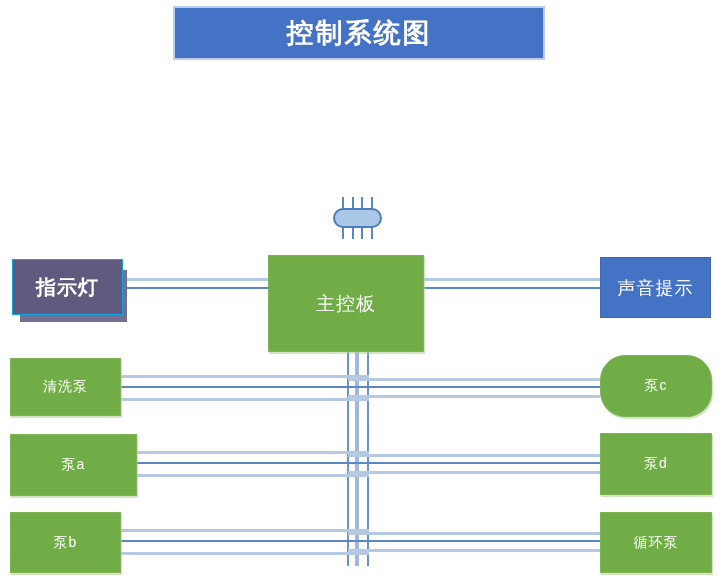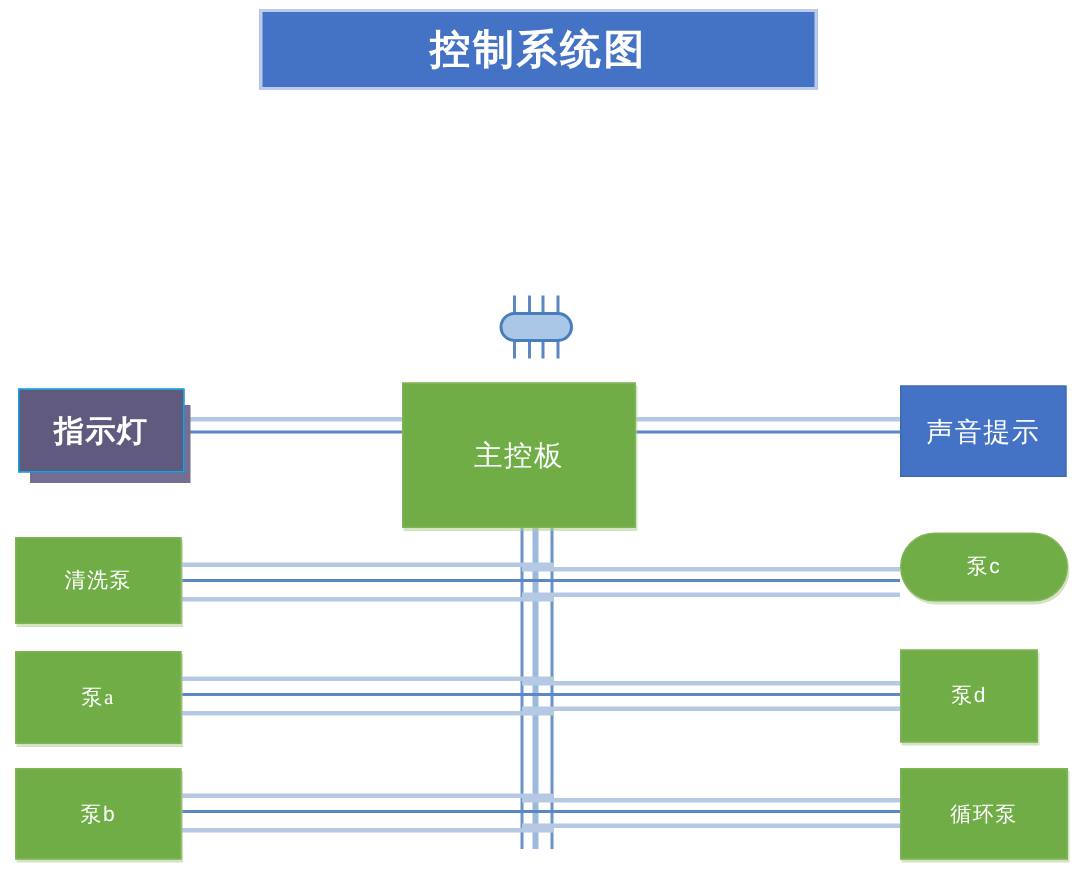--- a/index.html
+++ b/index.html
@@ -85,23 +85,23 @@
   <div class="pill" style="left:333px;top:208px;width:49px;height:20px;"></div>
 
   <div class="box green-box" style="left:268px;top:239px;width:156px;height:97px;font-size:19px;margin-top:16px;">主控板</div>
 
   <div class="box purple-box" style="left:12px;top:259px;width:111px;height:56px;">指示灯</div>
 
   <div class="box blue-box" style="left:600px;top:257px;width:111px;height:61px;">声音提示</div>
 
   <div class="box green-box" style="left:10px;top:358px;width:111px;height:58px;">清洗泵</div>
 
-  <div class="box green-box" style="left:10px;top:434px;width:111px;height:62px;font-family:Liberation Serif, serif;">泵a</div>
+  <div class="box green-box" style="left:10px;top:434px;width:127px;height:62px;">泵a</div>
 
   <div class="box green-box" style="left:10px;top:512px;width:111px;height:61px;">泵b</div>
 
-  <div class="box green-box" style="left:600px;top:355px;width:112px;height:46px;border-radius:25px;">泵c</div>
+  <div class="box green-box" style="left:600px;top:355px;width:112px;height:62px;border-radius:25px;">泵c</div>
 
-  <div class="box green-box" style="left:600px;top:433px;width:92px;height:62px;text-align:center;">泵d</div>
+  <div class="box green-box" style="left:600px;top:433px;width:112px;height:62px;text-align:center;">泵d</div>
 
   <div class="box green-box" style="left:600px;top:512px;width:112px;height:61px;">循环泵</div>
 
 </div>
 
 </body></html>

